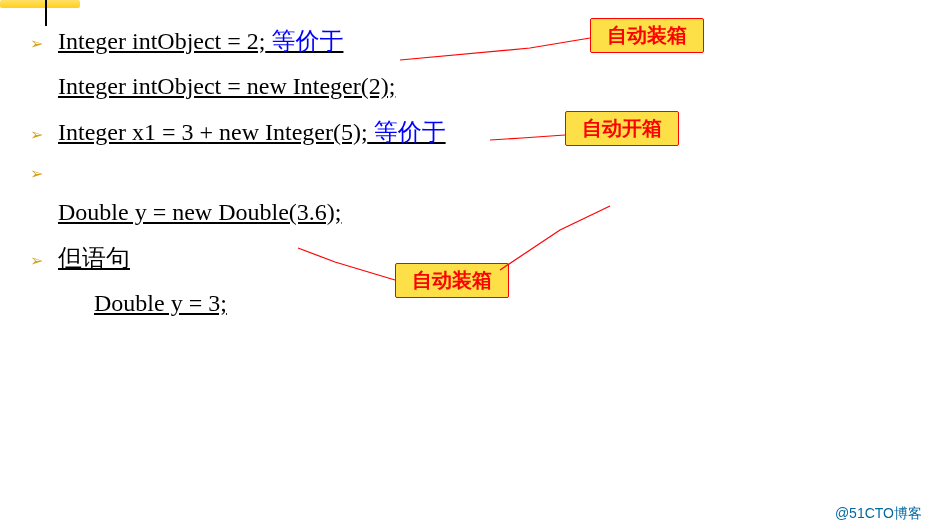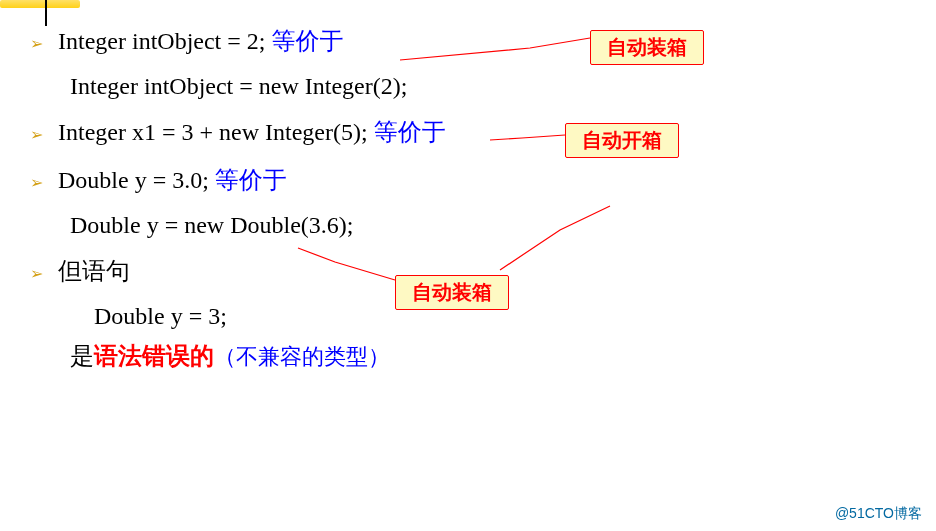--- a/index.html
+++ b/index.html
@@ -41,39 +41,39 @@
       color: #d4a017;
       font-size: 16px;
       margin-right: 12px;
       font-family: Arial, sans-serif;
       min-width: 16px;
     }
     .code {
       font-size: 24px;
       color: #000;
       font-family: "Times New Roman", serif;
+      text-decoration: underline;
     }
     .cn {
       font-family: "SimSun", serif;
     }
     .blue { color: #0000ff; }
     .red { color: #ff0000; font-weight: bold;}
-    .indent { margin-left: 40px; }
+    .indent { margin-left: 28px; }
     .indent2 { margin-left: 64px; }
     .callout-box {
       position: absolute;
       border: 1.5px solid #ff0000;
-      background: #fef9c3;
+      background: #fde047;
       padding: 3px 16px;
       font-size: 20px;
       color: #ff0000;
       font-family: "SimSun", serif;
       font-weight: bold;
       border-radius: 2px;
-      margin-top: 12px;
     }
     .underline-red {
       border-bottom: 1.5px solid #ff0000;
     }
     svg.connector {
       position: absolute;
       overflow: visible;
       pointer-events: none;
     }
     .watermark {
@@ -108,43 +108,35 @@
   <div class="line">
     <span class="bullet">➢</span>
     <span class="code">
       <span>Integer x1 = 3 + new Integer(5);</span><span class="blue cn"> 等价于</span>
     </span>
   </div>
 
 
   <div class="line">
     <span class="bullet">➢</span>
-    <span class="code">
-      <span>Double  y = 3.0;</span><span class="blue cn"> 等价于</span>
-    </span>
   </div>
 
   <div class="line indent">
     <span class="code">Double  y =  new Double(3.6);</span>
   </div>
 
   <div class="line gap">
     <span class="bullet">➢</span>
     <span class="code cn">但语句</span>
   </div>
 
   <div class="line indent2">
     <span class="code">Double  y = 3;</span>
   </div>
 
-  <div class="line indent" style="margin-top:-6px;">
-    <span class="code cn">
-      <span>是</span><span class="red">语法错误的</span><span class="blue" style="font-size:22px;">（不兼容的类型）</span>
-    </span>
-  </div>
 </div>
 
 <div class="callout-box" style="top:18px; left:590px;">自动装箱</div>
 <div class="callout-box" style="top:111px; left:565px;">自动开箱</div>
 <div class="callout-box" style="top:263px; left:395px;">自动装箱</div>
 
 <svg class="connector" style="top:0; left:0;" width="936" height="531">
 
   <path d="M 590 38 L 530 48 L 400 60" stroke="#ff0000" stroke-width="1.2" fill="none"></path>
 

